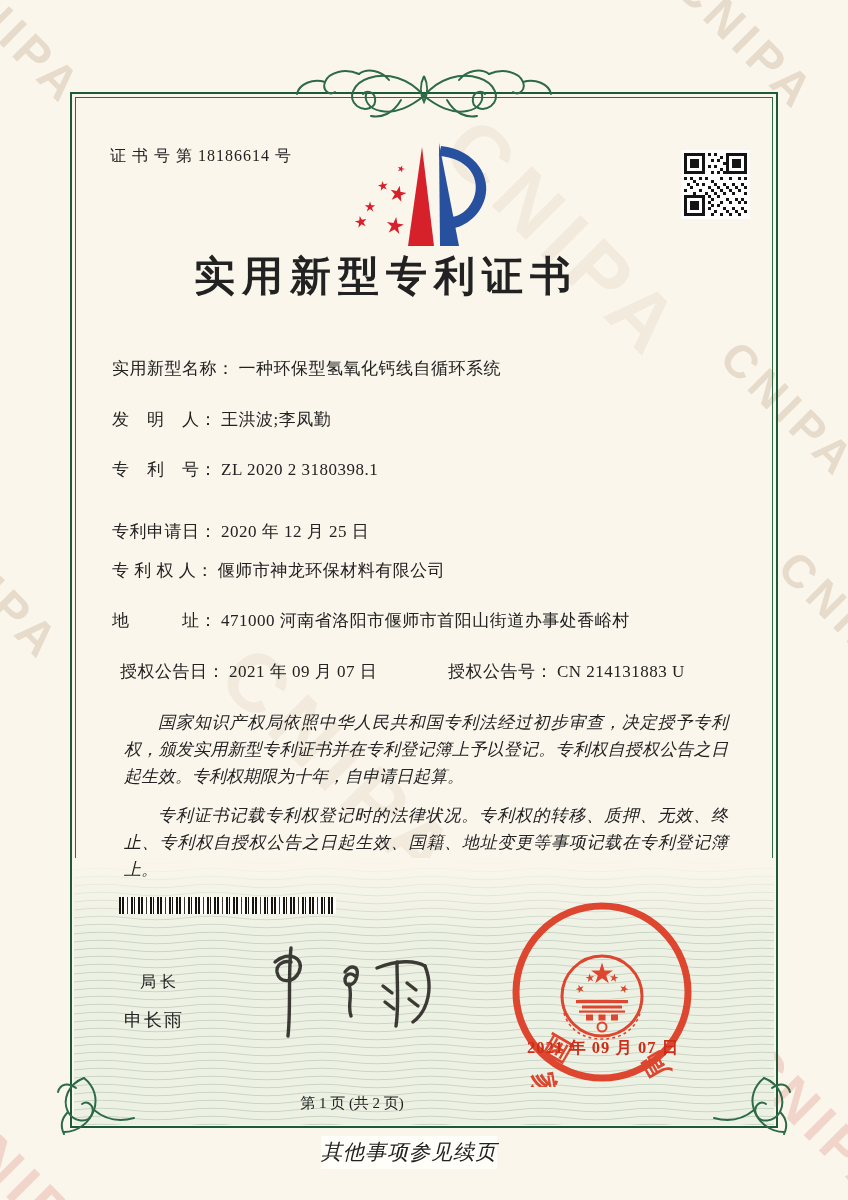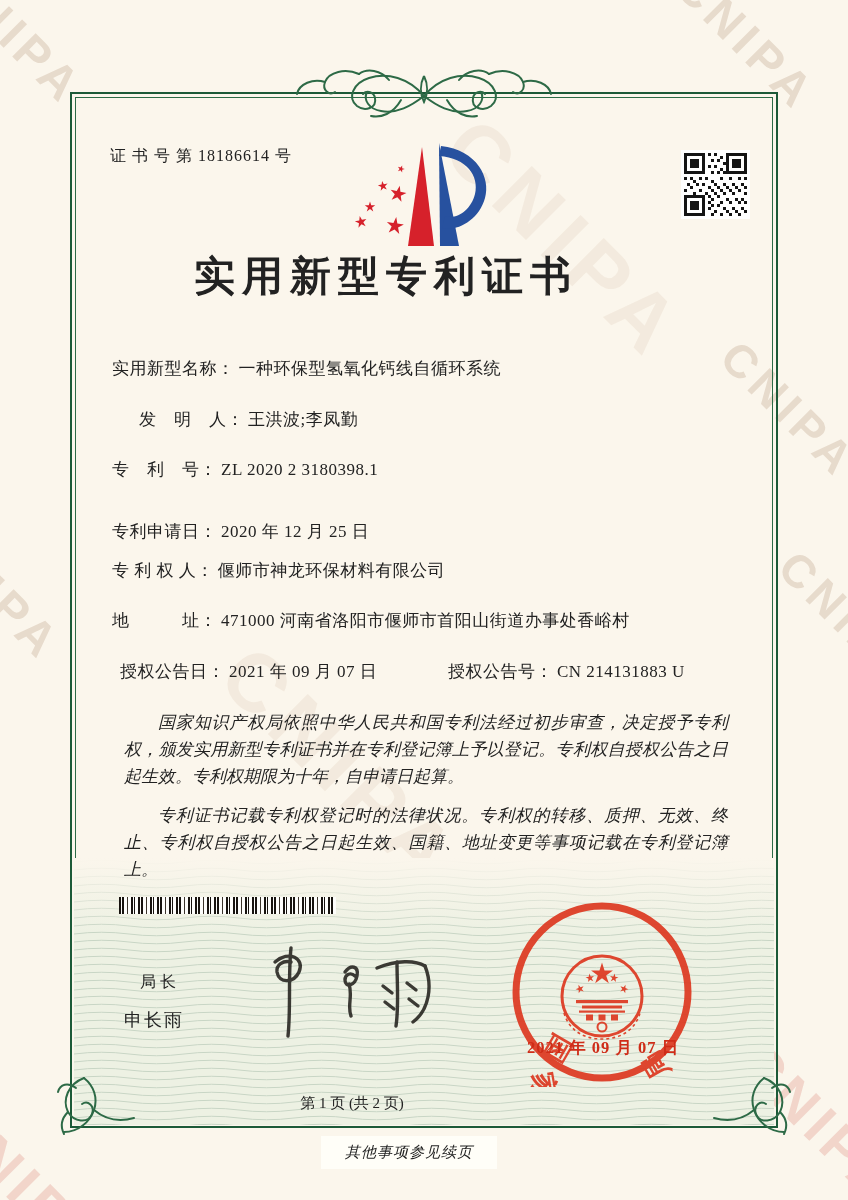--- a/index.html
+++ b/index.html
@@ -66,21 +66,21 @@
   .signature{position:absolute;left:245px;top:936px;z-index:5;}
   .seal{position:absolute;left:507px;top:897px;z-index:6;opacity:.93;}
   .seal-date{
     position:absolute;left:527px;top:1037px;width:170px;z-index:7;
     color:#cf2c18;font-size:16.5px;font-weight:700;letter-spacing:1px;
   }
   .page-info{position:absolute;left:0;top:1094px;width:704px;text-align:center;font-size:15px;z-index:5;}
   .note-box{
     position:absolute;left:321px;top:1136px;width:176px;height:33px;z-index:5;
     background:#fffef8;text-align:center;line-height:33px;
-    font-size:15px;font-style:italic;letter-spacing:1px;
+    font-size:21px;font-style:italic;letter-spacing:1px;
   }
 </style>
 </head>
 <body>
 
 <div class="page">
 
   <div class="wm" style="left:-30px;top:-48px;font-size:48px;">CNIPA</div>
   <div class="wm" style="left:703px;top:-42px;font-size:48px;">CNIPA</div>
   <div class="wm" style="left:748px;top:330px;font-size:46px;">CNIPA</div>
@@ -187,21 +187,21 @@
         M24 54h3v3h-3z M30 57h3v3h-3z M42 57h3v3h-3z M51 57h3v3h-3z M60 57h3v3h-3z
         M27 60h3v3h-3z M36 60h3v3h-3z M45 60h3v3h-3z M54 60h3v3h-3z"></path>
       </g>
     </svg>
 
     <div class="title">实用新型专利证书</div>
 
     <div class="field" style="top:357px;">
       <span class="flabel">实用新型名称：</span><span class="fvalue">一种环保型氢氧化钙线自循环系统</span>
     </div>
-    <div class="field" style="top:408px;margin-left:27px;">
+    <div class="field" style="top:408px;">
       <span class="flabel">发　明　人：</span><span class="fvalue">王洪波;李凤勤</span>
     </div>
     <div class="field" style="top:458px;">
       <span class="flabel">专　利　号：</span><span class="fvalue">ZL 2020 2 3180398.1</span>
     </div>
     <div class="field" style="top:509px;margin-top:11px;">
       <span class="flabel">专利申请日：</span><span class="fvalue">2020 年 12 月 25 日</span>
     </div>
     <div class="field" style="top:559px;">
       <span class="flabel">专 利 权 人：</span><span class="fvalue">偃师市神龙环保材料有限公司</span>

